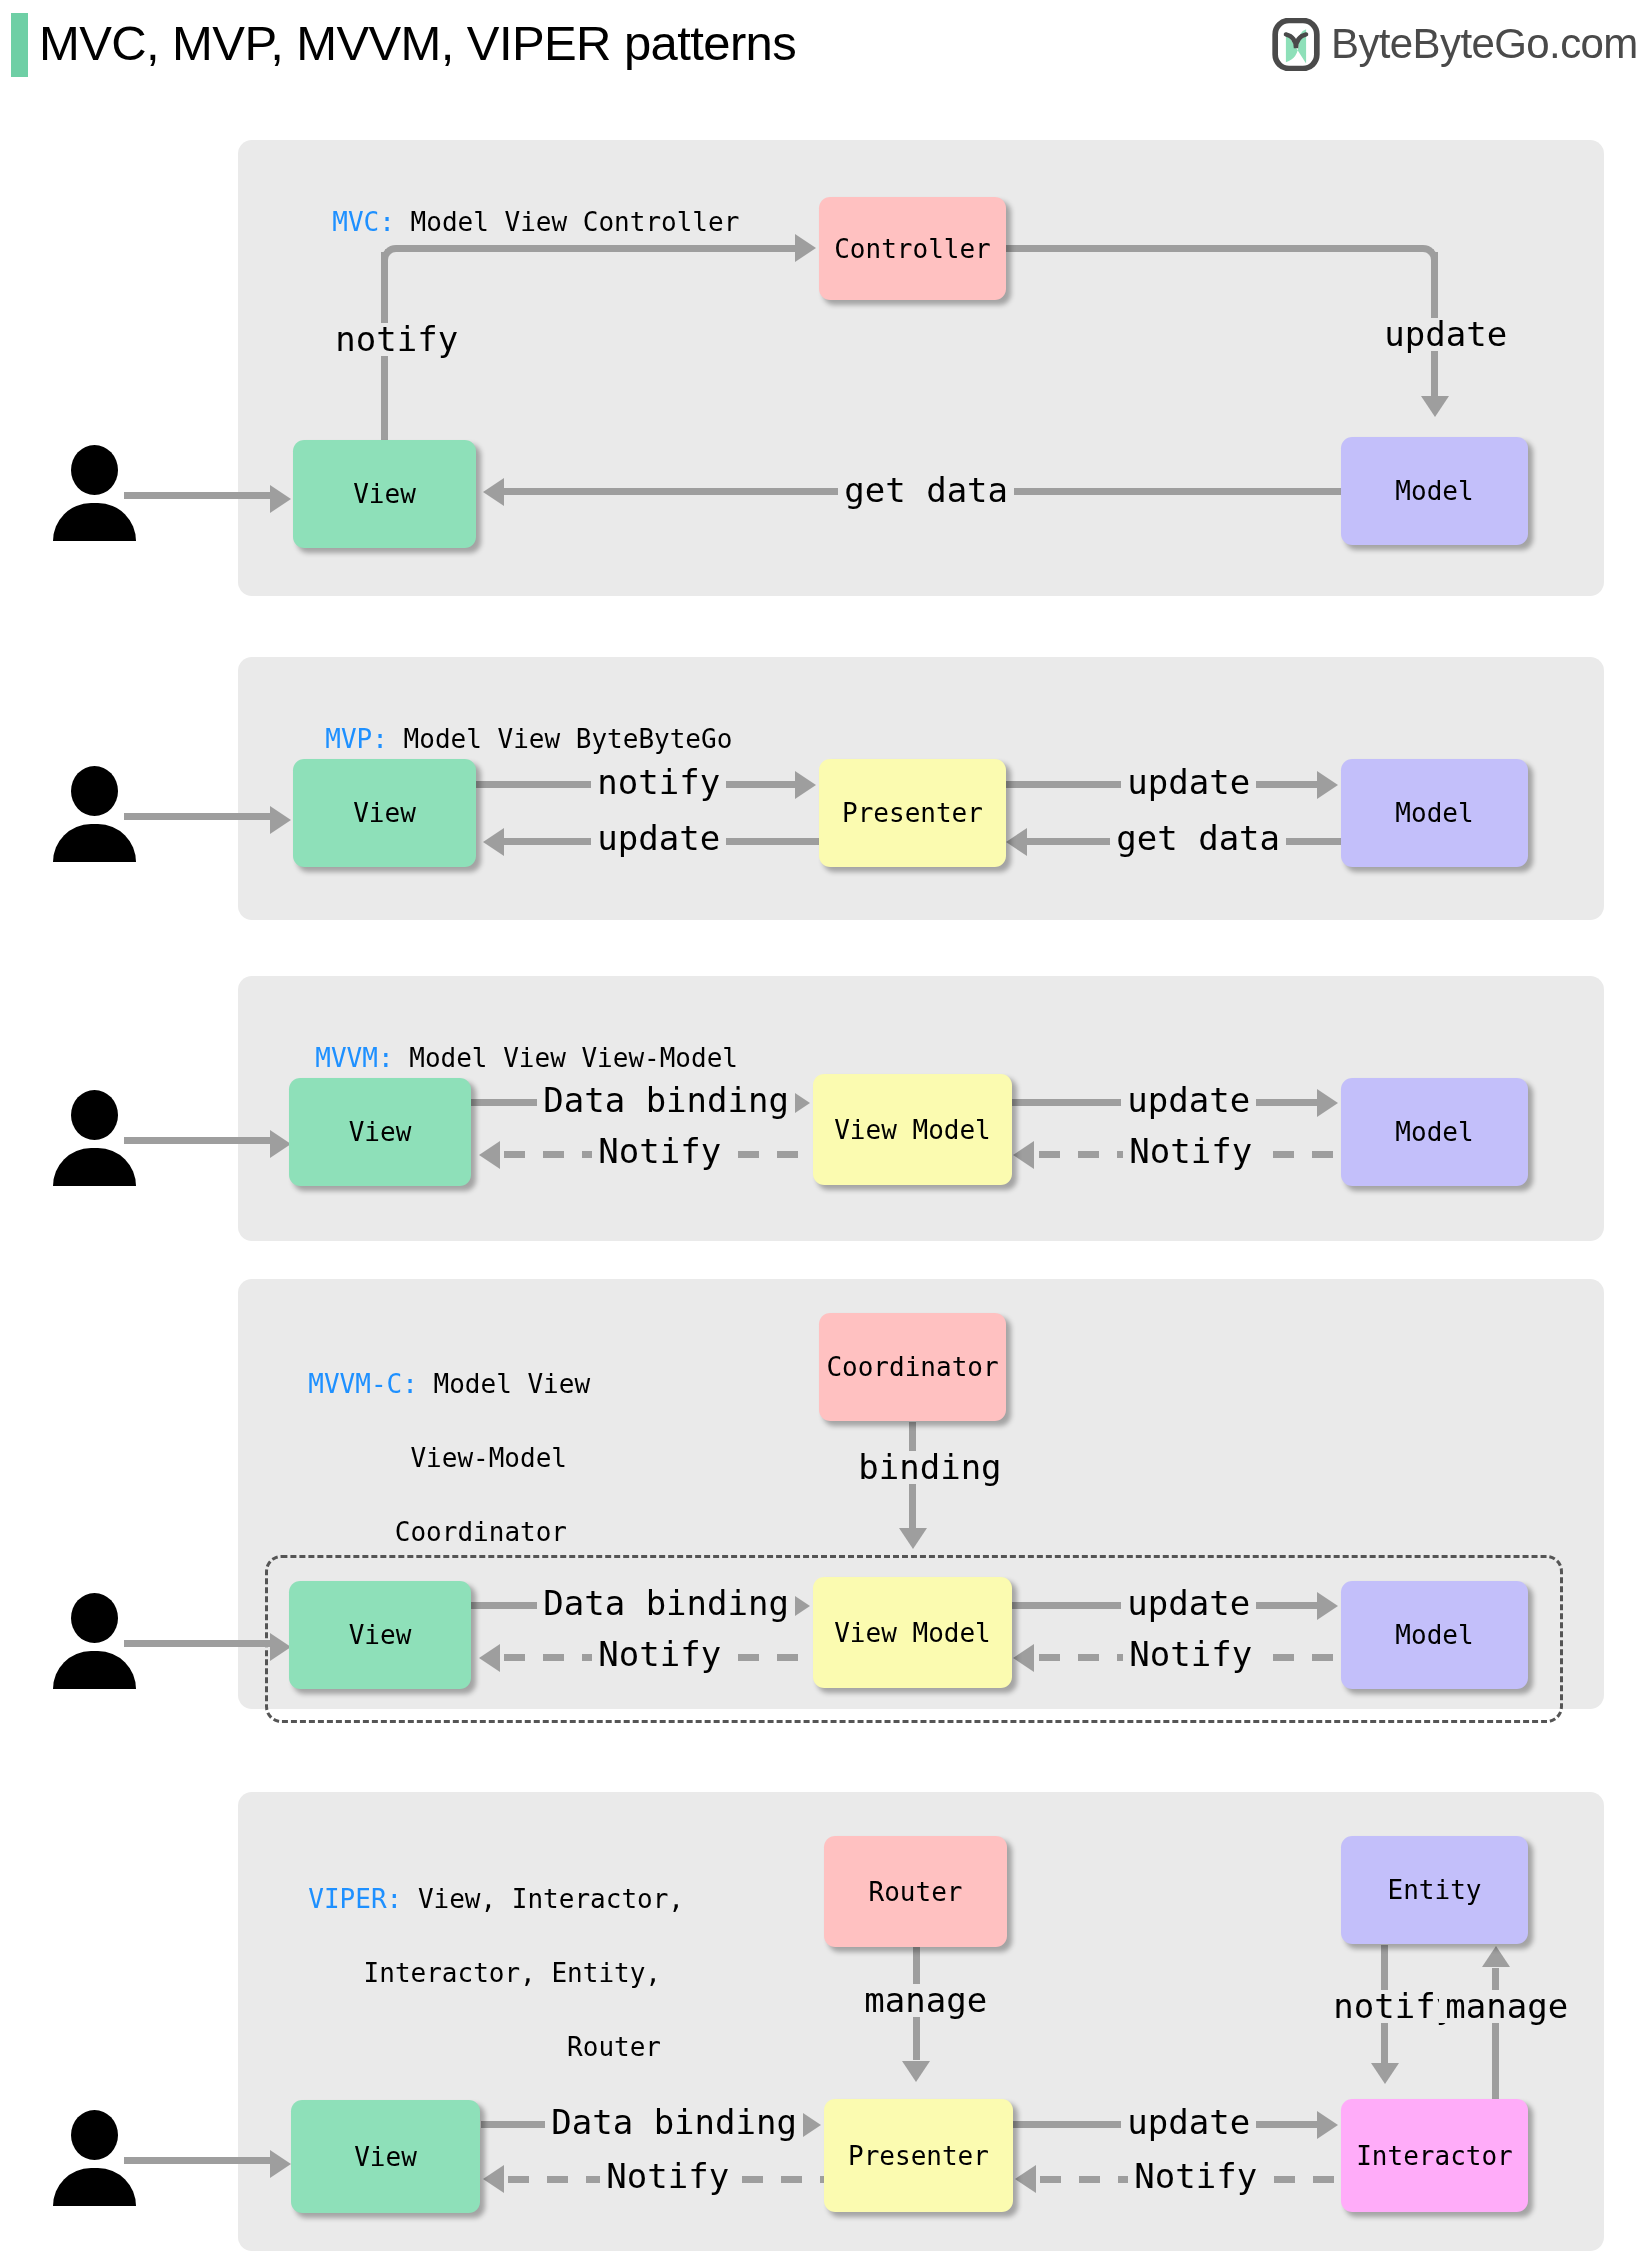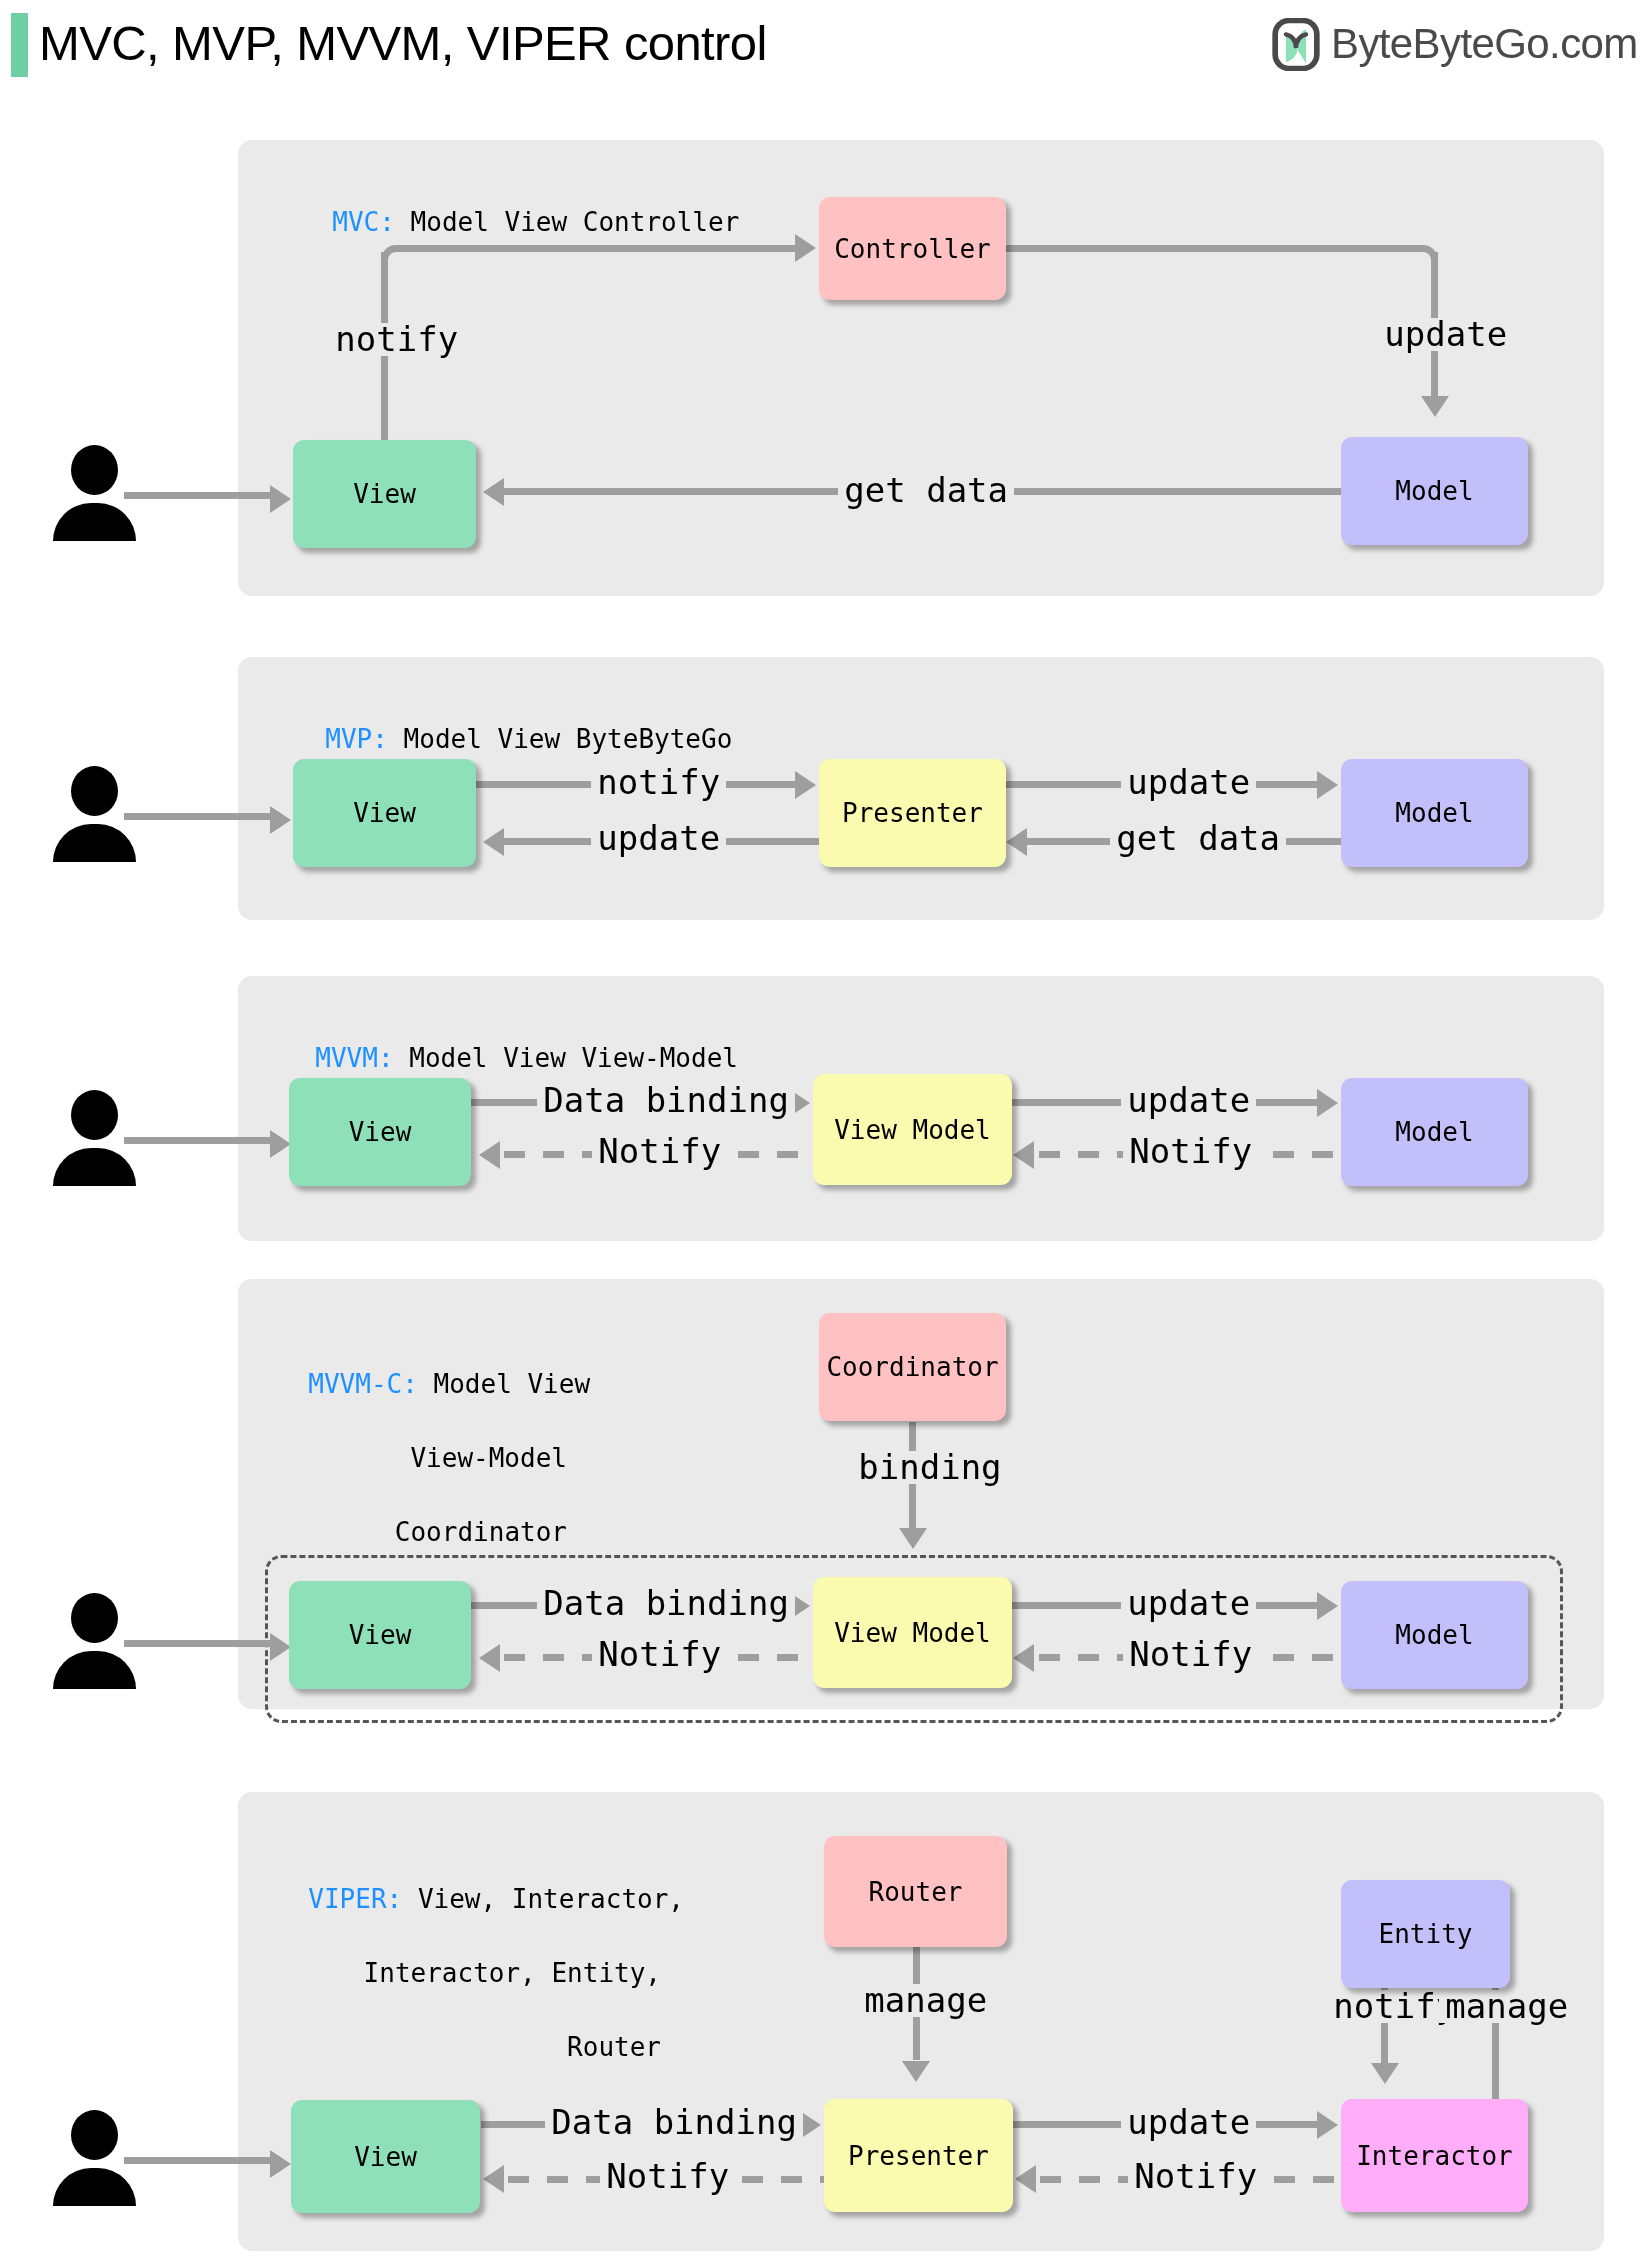--- a/index.html
+++ b/index.html
@@ -94,21 +94,21 @@
 
   .dashbox {
     position: absolute; border: 3.2px dashed #555; border-radius: 16.4px; z-index: 1;
   }
 </style>
 </head>
 <body>
 
 <div id="header">
   <div id="accent-bar"></div>
-  <div id="page-title">MVC, MVP, MVVM, VIPER control</div>
+  <div id="page-title">MVC, MVP, MVVM, VIPER patterns</div>
   <div id="brand">
     <svg id="brand-icon" viewBox="0 0 76 84">
       <rect x="5" y="4" width="66" height="76" rx="22" fill="none" stroke="#4a4a4a" stroke-width="9"></rect>
       <path d="M22 22 L22 70 Q42 64 42 40 Q42 22 54 18 L54 72" fill="#8ee0b9"></path>
       <path d="M22 26 Q38 30 38 48 Q38 30 54 26" fill="none" stroke="#4a4a4a" stroke-width="7" stroke-linecap="round"></path>
     </svg>
     <div id="brand-text">ByteByteGo.com</div>
   </div>
 </div>
 
@@ -287,21 +287,21 @@
   <span>Router</span>
 </div>
 
 <div class="node n-pink" style="left:824px;top:1836px;width:183px;height:111px;">
   <span>Router</span>
 </div>
 <div class="vline" style="left:913px;top:1947px;height:113px;"></div>
 <div class="arrow ar-d" style="left:902px;top:2061px;"></div>
 <div class="elabel" style="left:858px;top:1984px;">manage</div>
 
-<div class="node n-purple" style="left:1341px;top:1836px;width:169px;height:108px;margin-top:44px;">
+<div class="node n-purple" style="left:1341px;top:1836px;width:187px;height:108px;">
   <span>Entity</span>
 </div>
 <div class="vline" style="left:1381px;top:1945px;height:118px;"></div>
 <div class="arrow ar-d" style="left:1371px;top:2063px;"></div>
 <div class="elabel" style="left:1327px;top:1990px;">notify</div>
 
 <div class="vline" style="left:1492px;top:1968px;height:134px;"></div>
 <div class="arrow ar-u" style="left:1482px;top:1946px;"></div>
 <div class="elabel" style="left:1439px;top:1990px;">manage</div>
 

